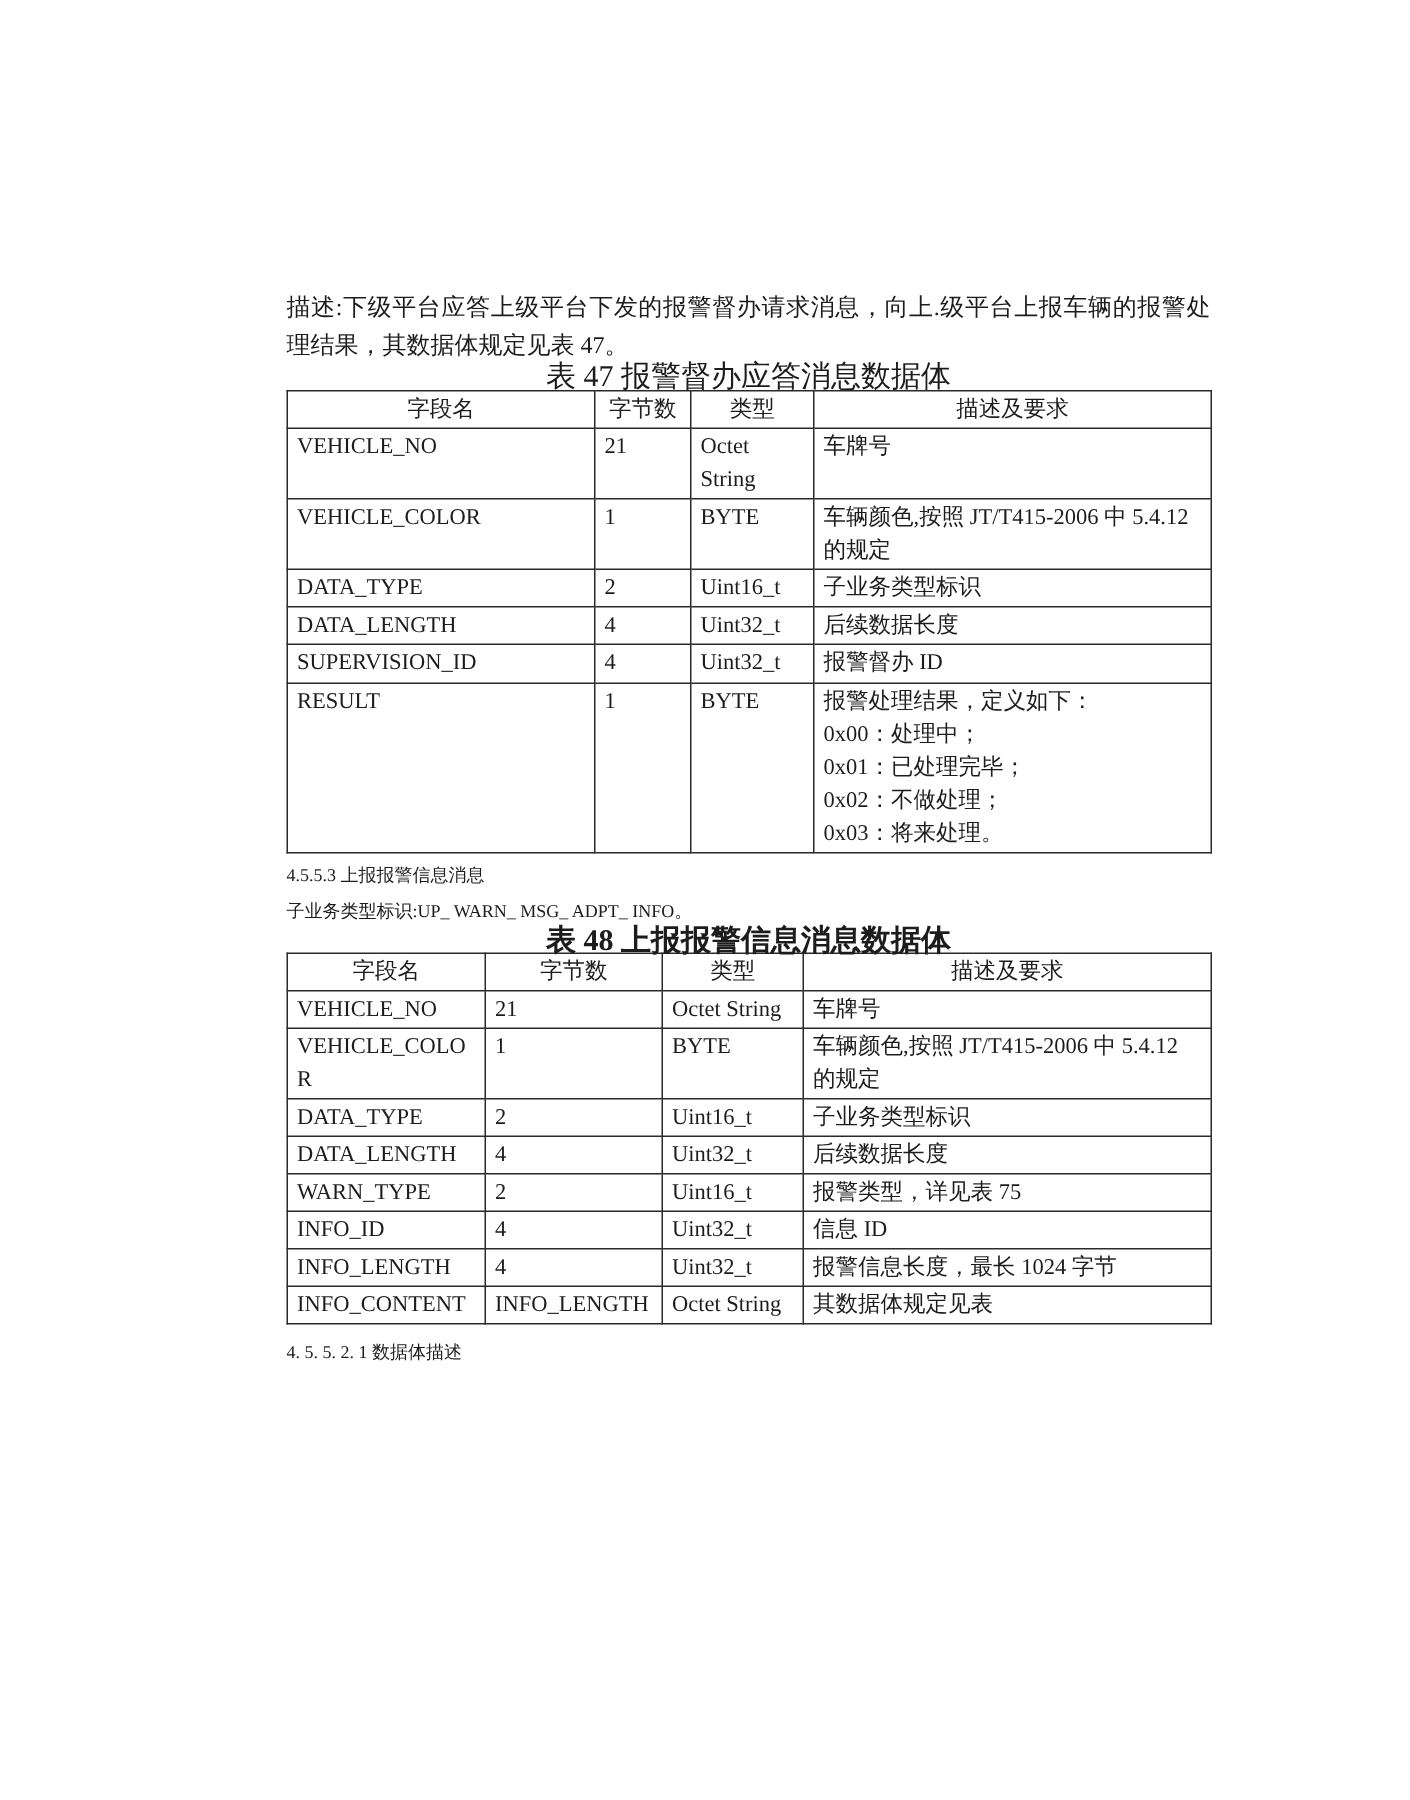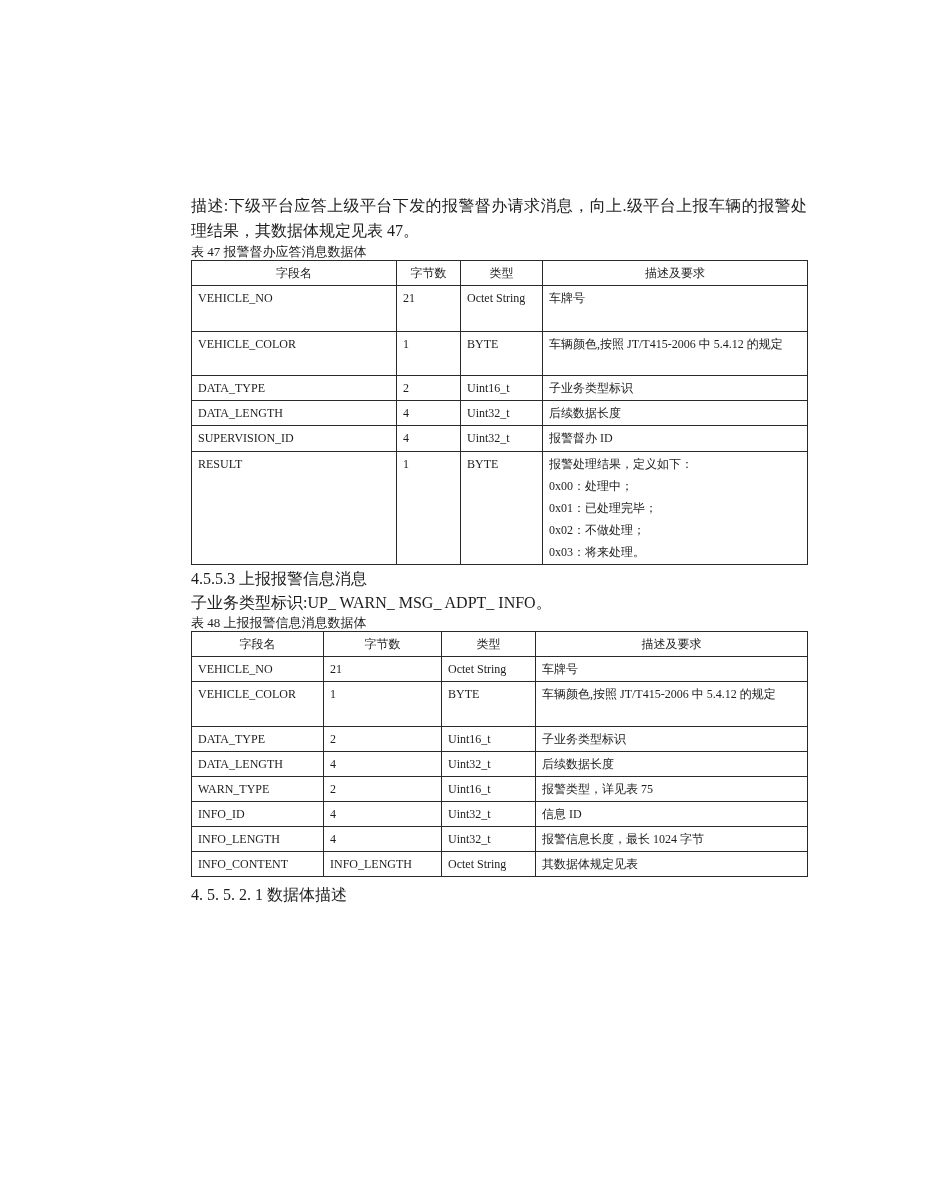--- a/index.html
+++ b/index.html
@@ -18,31 +18,32 @@
     width: 616px;
     margin-left: 28px;
   }
   .para {
     font-size: 16px;
     line-height: 25px;
     text-align: justify;
   }
   .para.indented { text-indent: 32px; line-height: 24px; }
   .table-title {
-    font-size: 13px;
+    text-align: center;
+    font-size: 20px;
     line-height: 17px;
     height: 17px;
   }
-  .table-title.t48 { line-height: 16px; height: 16px; }
-  .section-line { font-size: 16px; line-height: 24px; }
+  .table-title.t48 { line-height: 16px; height: 16px; font-weight: bold; }
+  .section-line { font-size: 12px; line-height: 24px; }
   .spec-table {
     width: 616px;
     border-collapse: collapse;
     table-layout: fixed;
-    font-size: 12px;
+    font-size: 15px;
   }
   .spec-table td, .spec-table th {
     border: 1px solid #2a2a2a;
     vertical-align: top;
     padding: 1px 6px;
     line-height: 22px;
     font-weight: normal;
     text-align: left;
     overflow: hidden;
   }

